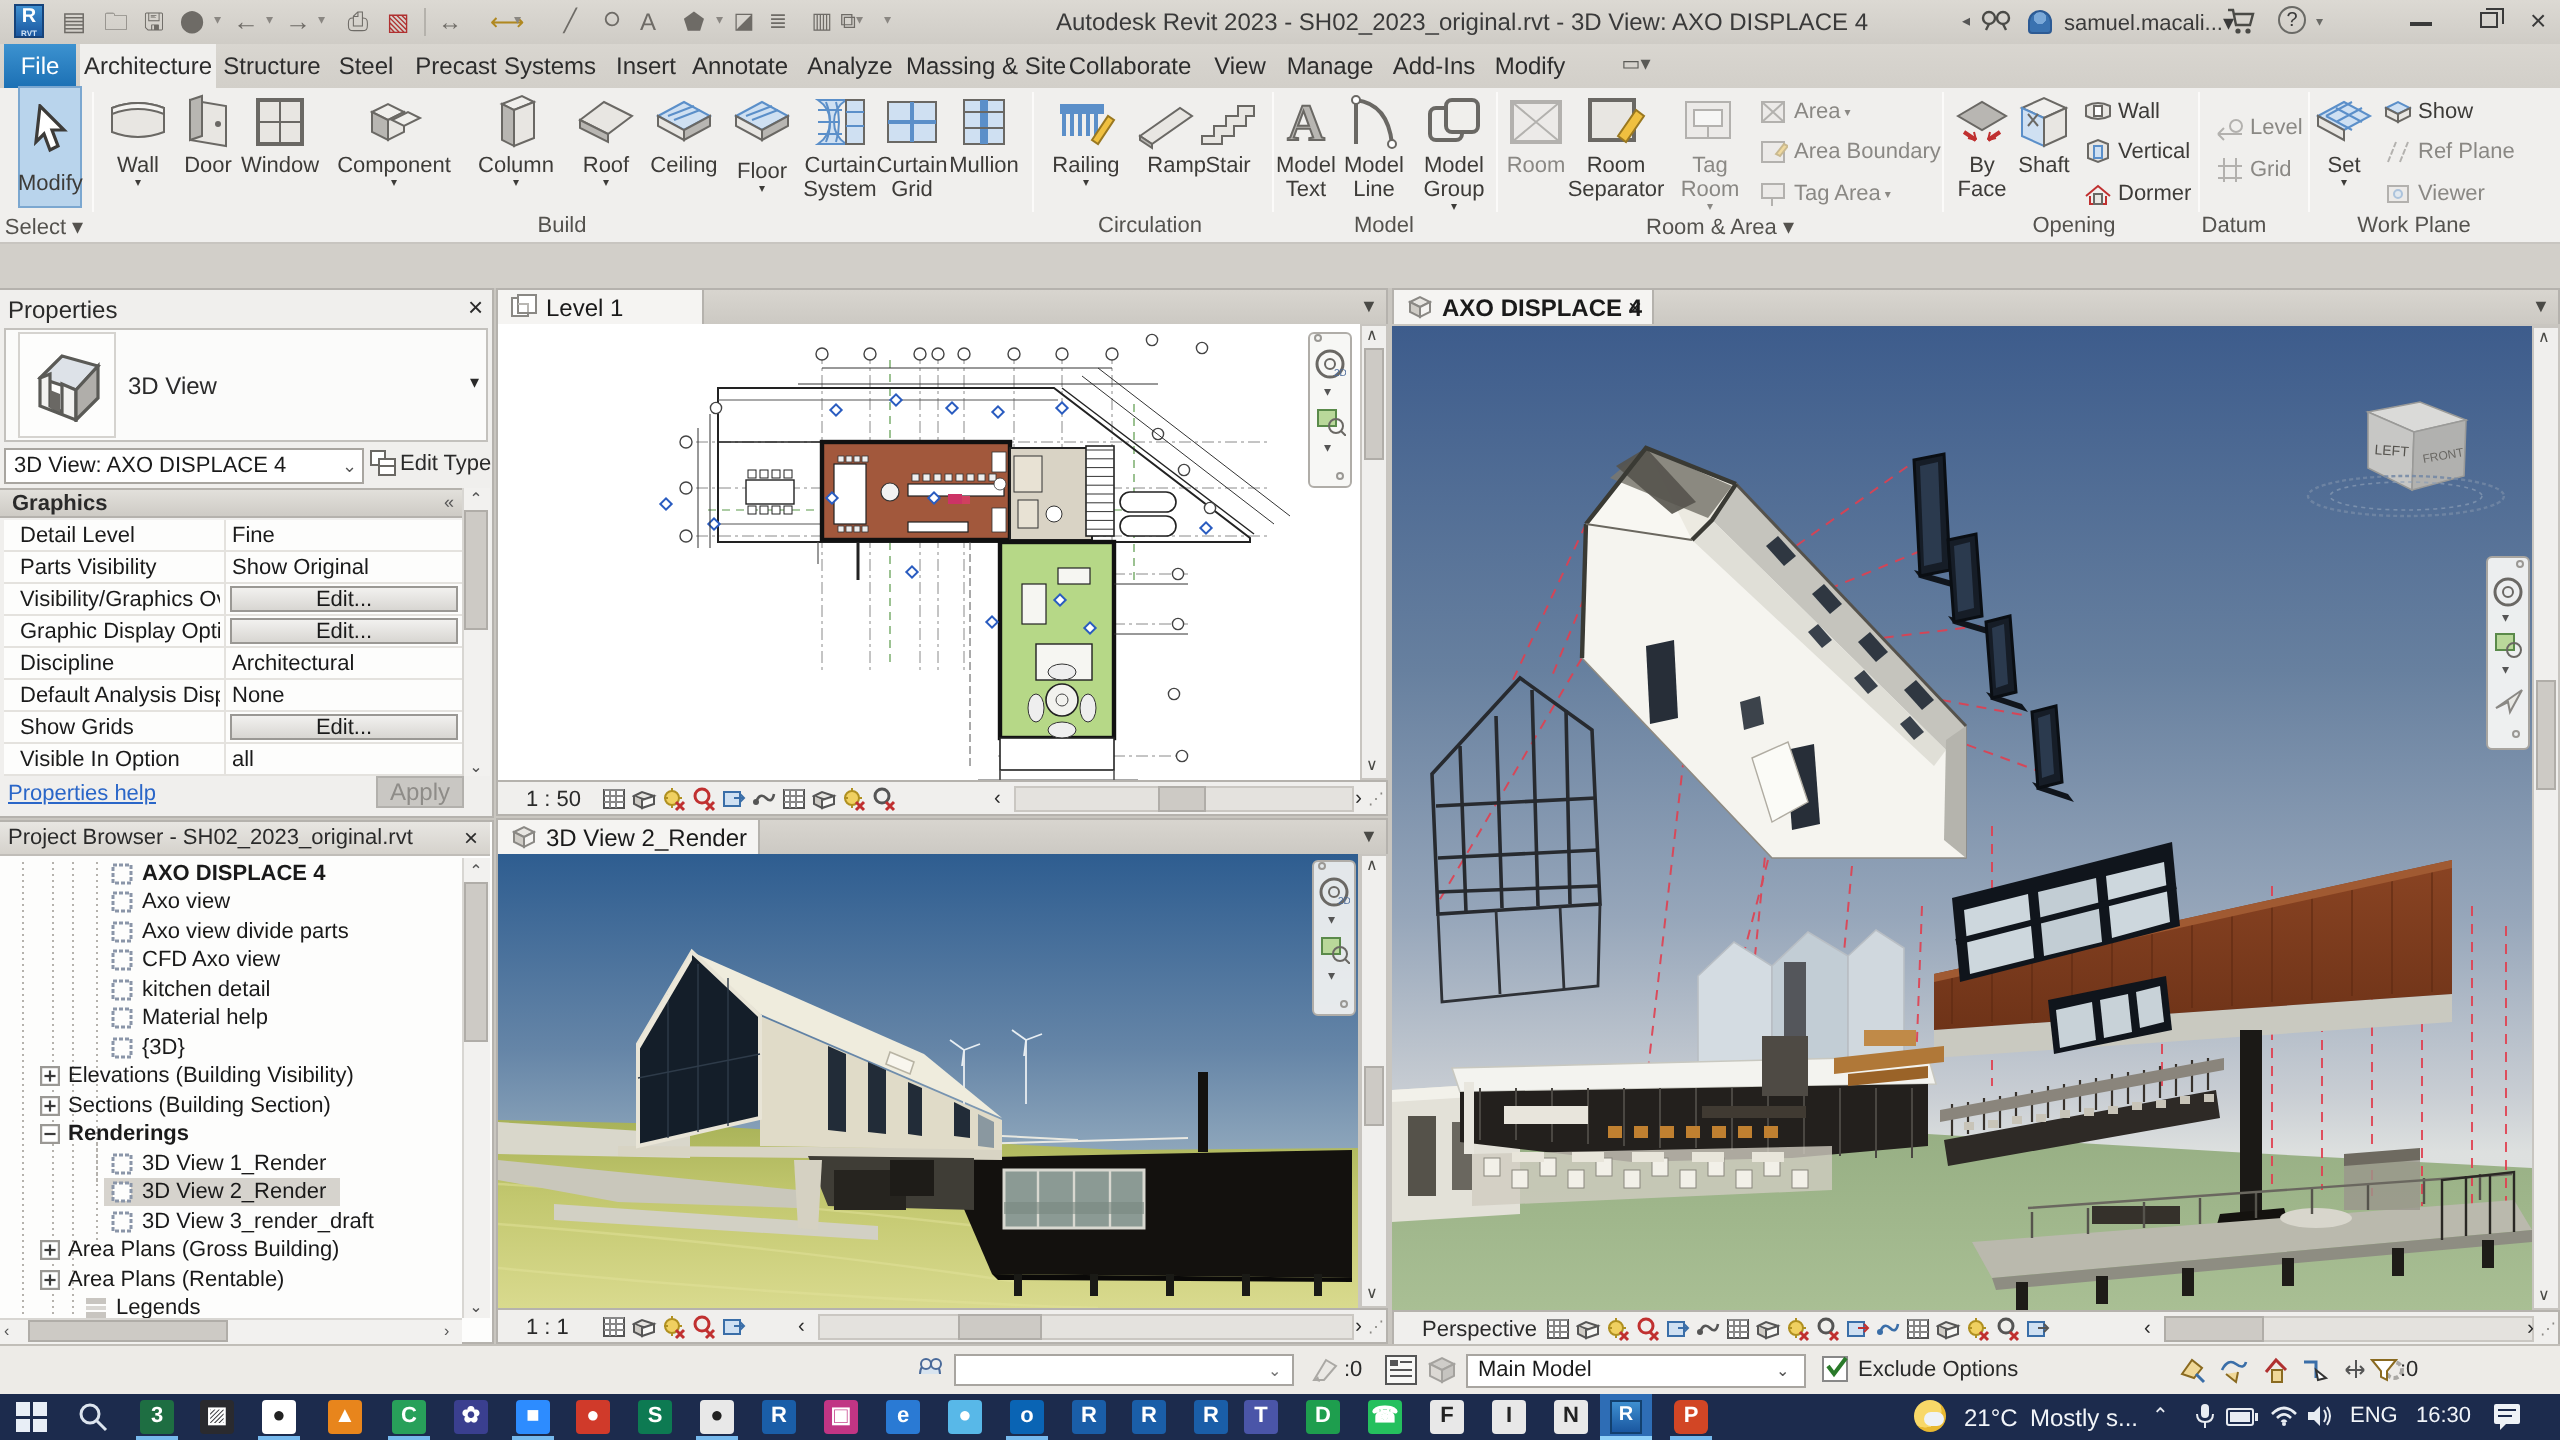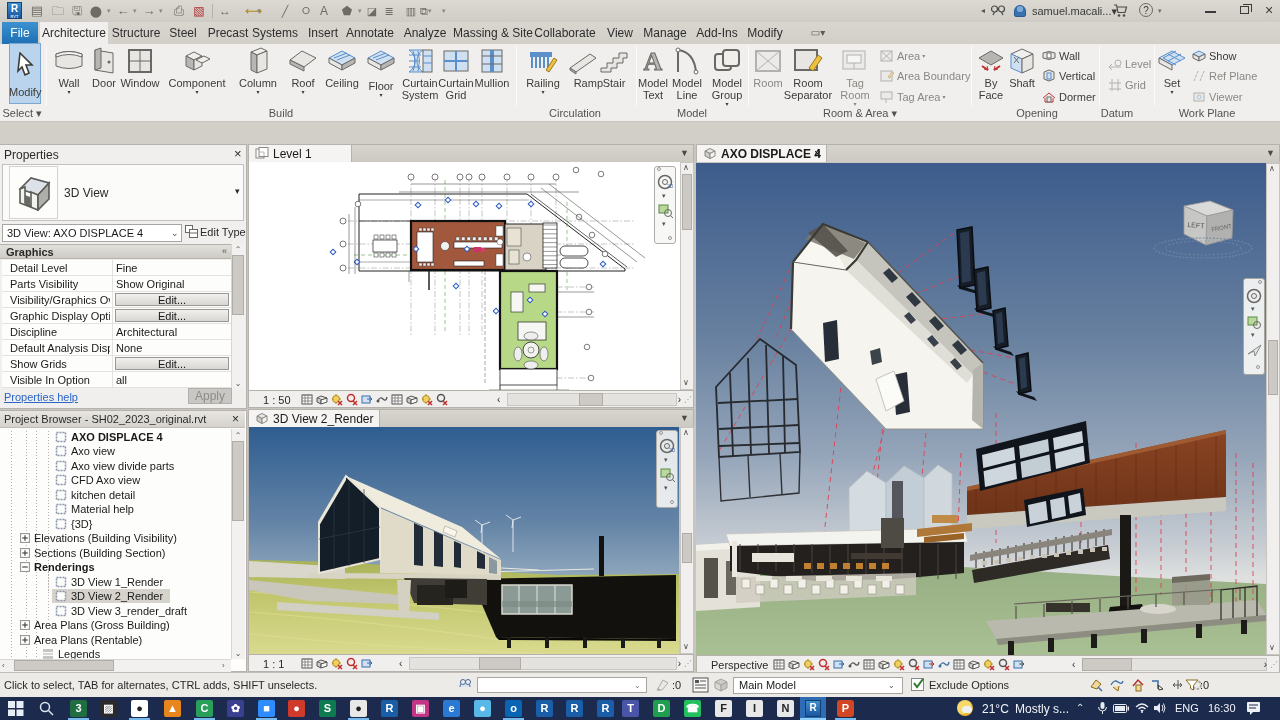--- a/index.html
+++ b/index.html
@@ -29,20 +29,21 @@
     <div class="abs gl" style="left:403px;top:3px;width:16px;height:16px;font-size:11px;line-height:16px;color:#6e6b66;">▥</div>
     <div class="abs gl" style="left:416px;top:3px;width:16px;height:16px;font-size:11px;line-height:16px;color:#6e6b66;">⧉</div>
     <div class="abs" style="left:107px;top:7px;color:#8a8782;font-size:7px;line-height:8px;">▾</div>
     <div class="abs" style="left:133px;top:7px;color:#8a8782;font-size:7px;line-height:8px;">▾</div>
     <div class="abs" style="left:159px;top:7px;color:#8a8782;font-size:7px;line-height:8px;">▾</div>
     <div class="abs" style="left:257px;top:7px;color:#8a8782;font-size:7px;line-height:8px;">▾</div>
     <div class="abs" style="left:358px;top:7px;color:#8a8782;font-size:7px;line-height:8px;">▾</div>
     <div class="abs" style="left:428px;top:7px;color:#8a8782;font-size:7px;line-height:8px;">▾</div>
     <div class="abs" style="left:442px;top:7px;color:#8a8782;font-size:7px;line-height:8px;">▾</div>
     <div class="abs" style="left:212px;top:4px;width:1px;height:14px;background:#b5b2ac;"></div>
+    <div class="abs" style="left:528px;top:4px;font-size:12px;color:#3a3a3a;white-space:nowrap;">Autodesk Revit 2023 - SH02_2023_original.rvt - 3D View: AXO DISPLACE 4</div>
     <div class="abs" style="left:981px;top:6px;color:#555;font-size:8px;">◂</div>
     <svg class="abs" style="left:990px;top:3px;" width="16" height="15" viewBox="0 0 16 15">
       <g fill="none" stroke="#4a4a46" stroke-width="1.2">
         <circle cx="4.5" cy="6" r="3"></circle>
         <circle cx="11.5" cy="6" r="3"></circle>
         <path d="M7.5 6 L8.5 6 M3 12 L4.5 9 M13 12 L11.5 9"></path>
       </g>
     </svg>
     <div class="abs" style="left:1014px;top:5px;width:12px;height:12px;border-radius:50% 50% 2px 2px;background:radial-gradient(circle at 50% 30%,#7aa8d8 35%,#3a72b0 36%);border:1px solid #2c5a94;"></div>
     <div class="abs" style="left:1032px;top:5px;font-size:11px;color:#3a3a3a;">samuel.macali...▾</div>
@@ -1285,21 +1286,20 @@
       <path d="M6 6 L11 6 M9 4 L11 6 L9 8" stroke="#555" fill="none"></path>
     </svg>
     <span style="position:absolute;left:375px;top:3px;font-size:10px;color:#2a2a2a;">‹</span>
     <span style="position:absolute;left:385px;top:2px;width:185px;height:13px;background:#e4e2de;border:1px solid #cac7c2;"></span>
     <span style="position:absolute;left:385px;top:2px;width:50px;height:13px;background:#cdcac5;border:1px solid #b0ada8;"></span>
     <span style="position:absolute;right:12px;top:3px;font-size:10px;color:#2a2a2a;">›</span>
     <span style="position:absolute;right:1px;top:4px;font-size:8px;color:#8a8884;">⋰</span>
   </div>
 <div class="abs" style="left:694px;top:144px;width:2px;height:528px;background:#c9c6c0;"></div>
 <div class="abs" style="left:0;top:672px;width:1280px;height:25px;background:#edebe7;border-top:1px solid #c1beb8;">
-    <span style="position:absolute;left:4px;top:6px;font-size:11px;color:#2a2a2a;white-space:nowrap;">Click to select, TAB for alternates, CTRL adds, SHIFT unselects.</span>
     <svg style="position:absolute;left:458px;top:5px;" width="15" height="14" viewBox="0 0 15 14">
       <path d="M2 9 Q2 4 7 4 Q12 4 12 9" fill="#d8e4f0" stroke="#4a6a9a"></path>
       <circle cx="5" cy="4" r="2.5" fill="#eee" stroke="#4a6a9a"></circle>
       <circle cx="10" cy="4" r="2.5" fill="#eee" stroke="#4a6a9a"></circle>
     </svg>
     <span style="position:absolute;left:477px;top:4px;width:170px;height:16px;background:#fff;border:1px solid #a8a5a0;"></span>
     <span style="position:absolute;left:634px;top:8px;font-size:8px;color:#777;">⌄</span>
     <svg style="position:absolute;left:655px;top:5px;" width="15" height="14" viewBox="0 0 15 14" opacity="0.5">
       <path d="M2 12 L8 2 L13 5 L7 12 Z" fill="#e8e6e2" stroke="#6a6864"></path>
       <path d="M2 12 l3 1 l-1 -3 Z" fill="#6a6864"></path>

